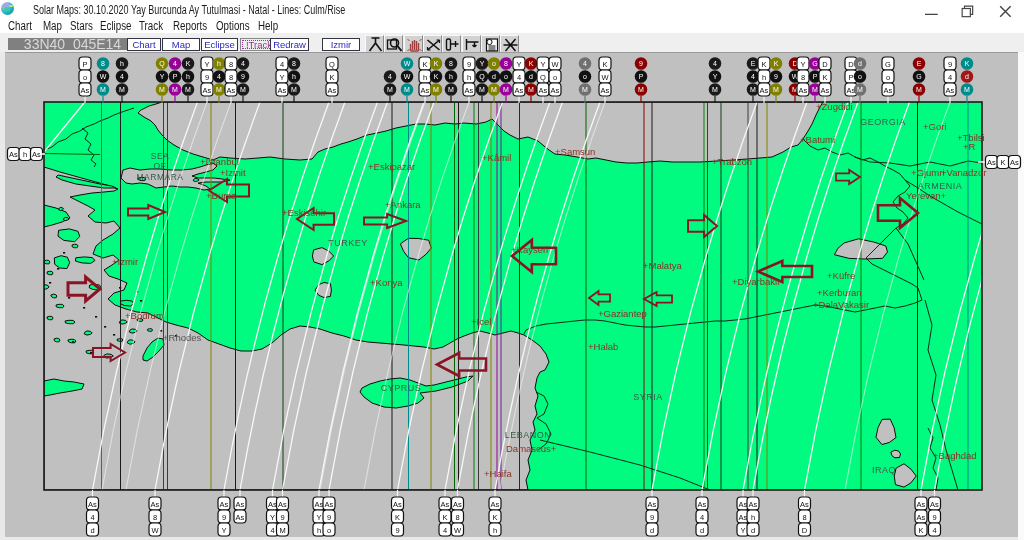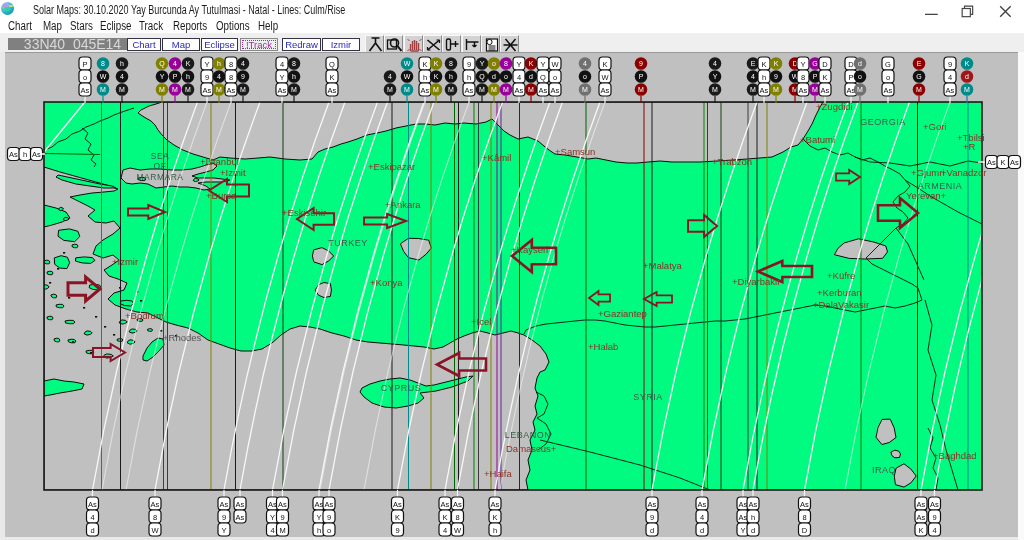--- a/index.html
+++ b/index.html
@@ -44,21 +44,21 @@
     <span style="left:173px">Reports</span>
  <span style="left:216px">Options</span>
     <span style="left:258px">Help</span>
 </div>
 <div id="toolbar">
  <div id="coord">33N40&nbsp; 045E14</div>
  <div class="tbtn" style="left:127px;width:34px">Chart</div>
  <div class="tbtn" style="left:162px;width:38px">Map</div>
  <div class="tbtn" style="left:201px;width:37px">Eclipse</div>
  <div class="tbtn" id="lines-btn" style="left:240px;width:38px">!Track</div>
- <div class="tbtn" style="left:282px;width:39px">Redraw</div>
+ <div class="tbtn" style="left:270px;width:39px">Redraw</div>
  <div class="tbtn" style="left:322px;width:38px">Izmir</div>
  <svg class="ticon" style="left:365px">
       <g transform="translate(0.5,0)">
         <path d="M9,2 v5 M9,7 L3,15 M9,7 L15,15 M5,2 h8" stroke="#111" stroke-width="1.6" fill="none"></path>
       </g>
     </svg>
     <svg class="ticon" style="left:384.3px">
       <g transform="translate(0.5,0)">
         <rect x="2" y="4" width="9" height="9" fill="none" stroke="#111" stroke-width="1.3"></rect>
         <circle cx="9" cy="7" r="4" fill="none" stroke="#111" stroke-width="1.6"></circle>

